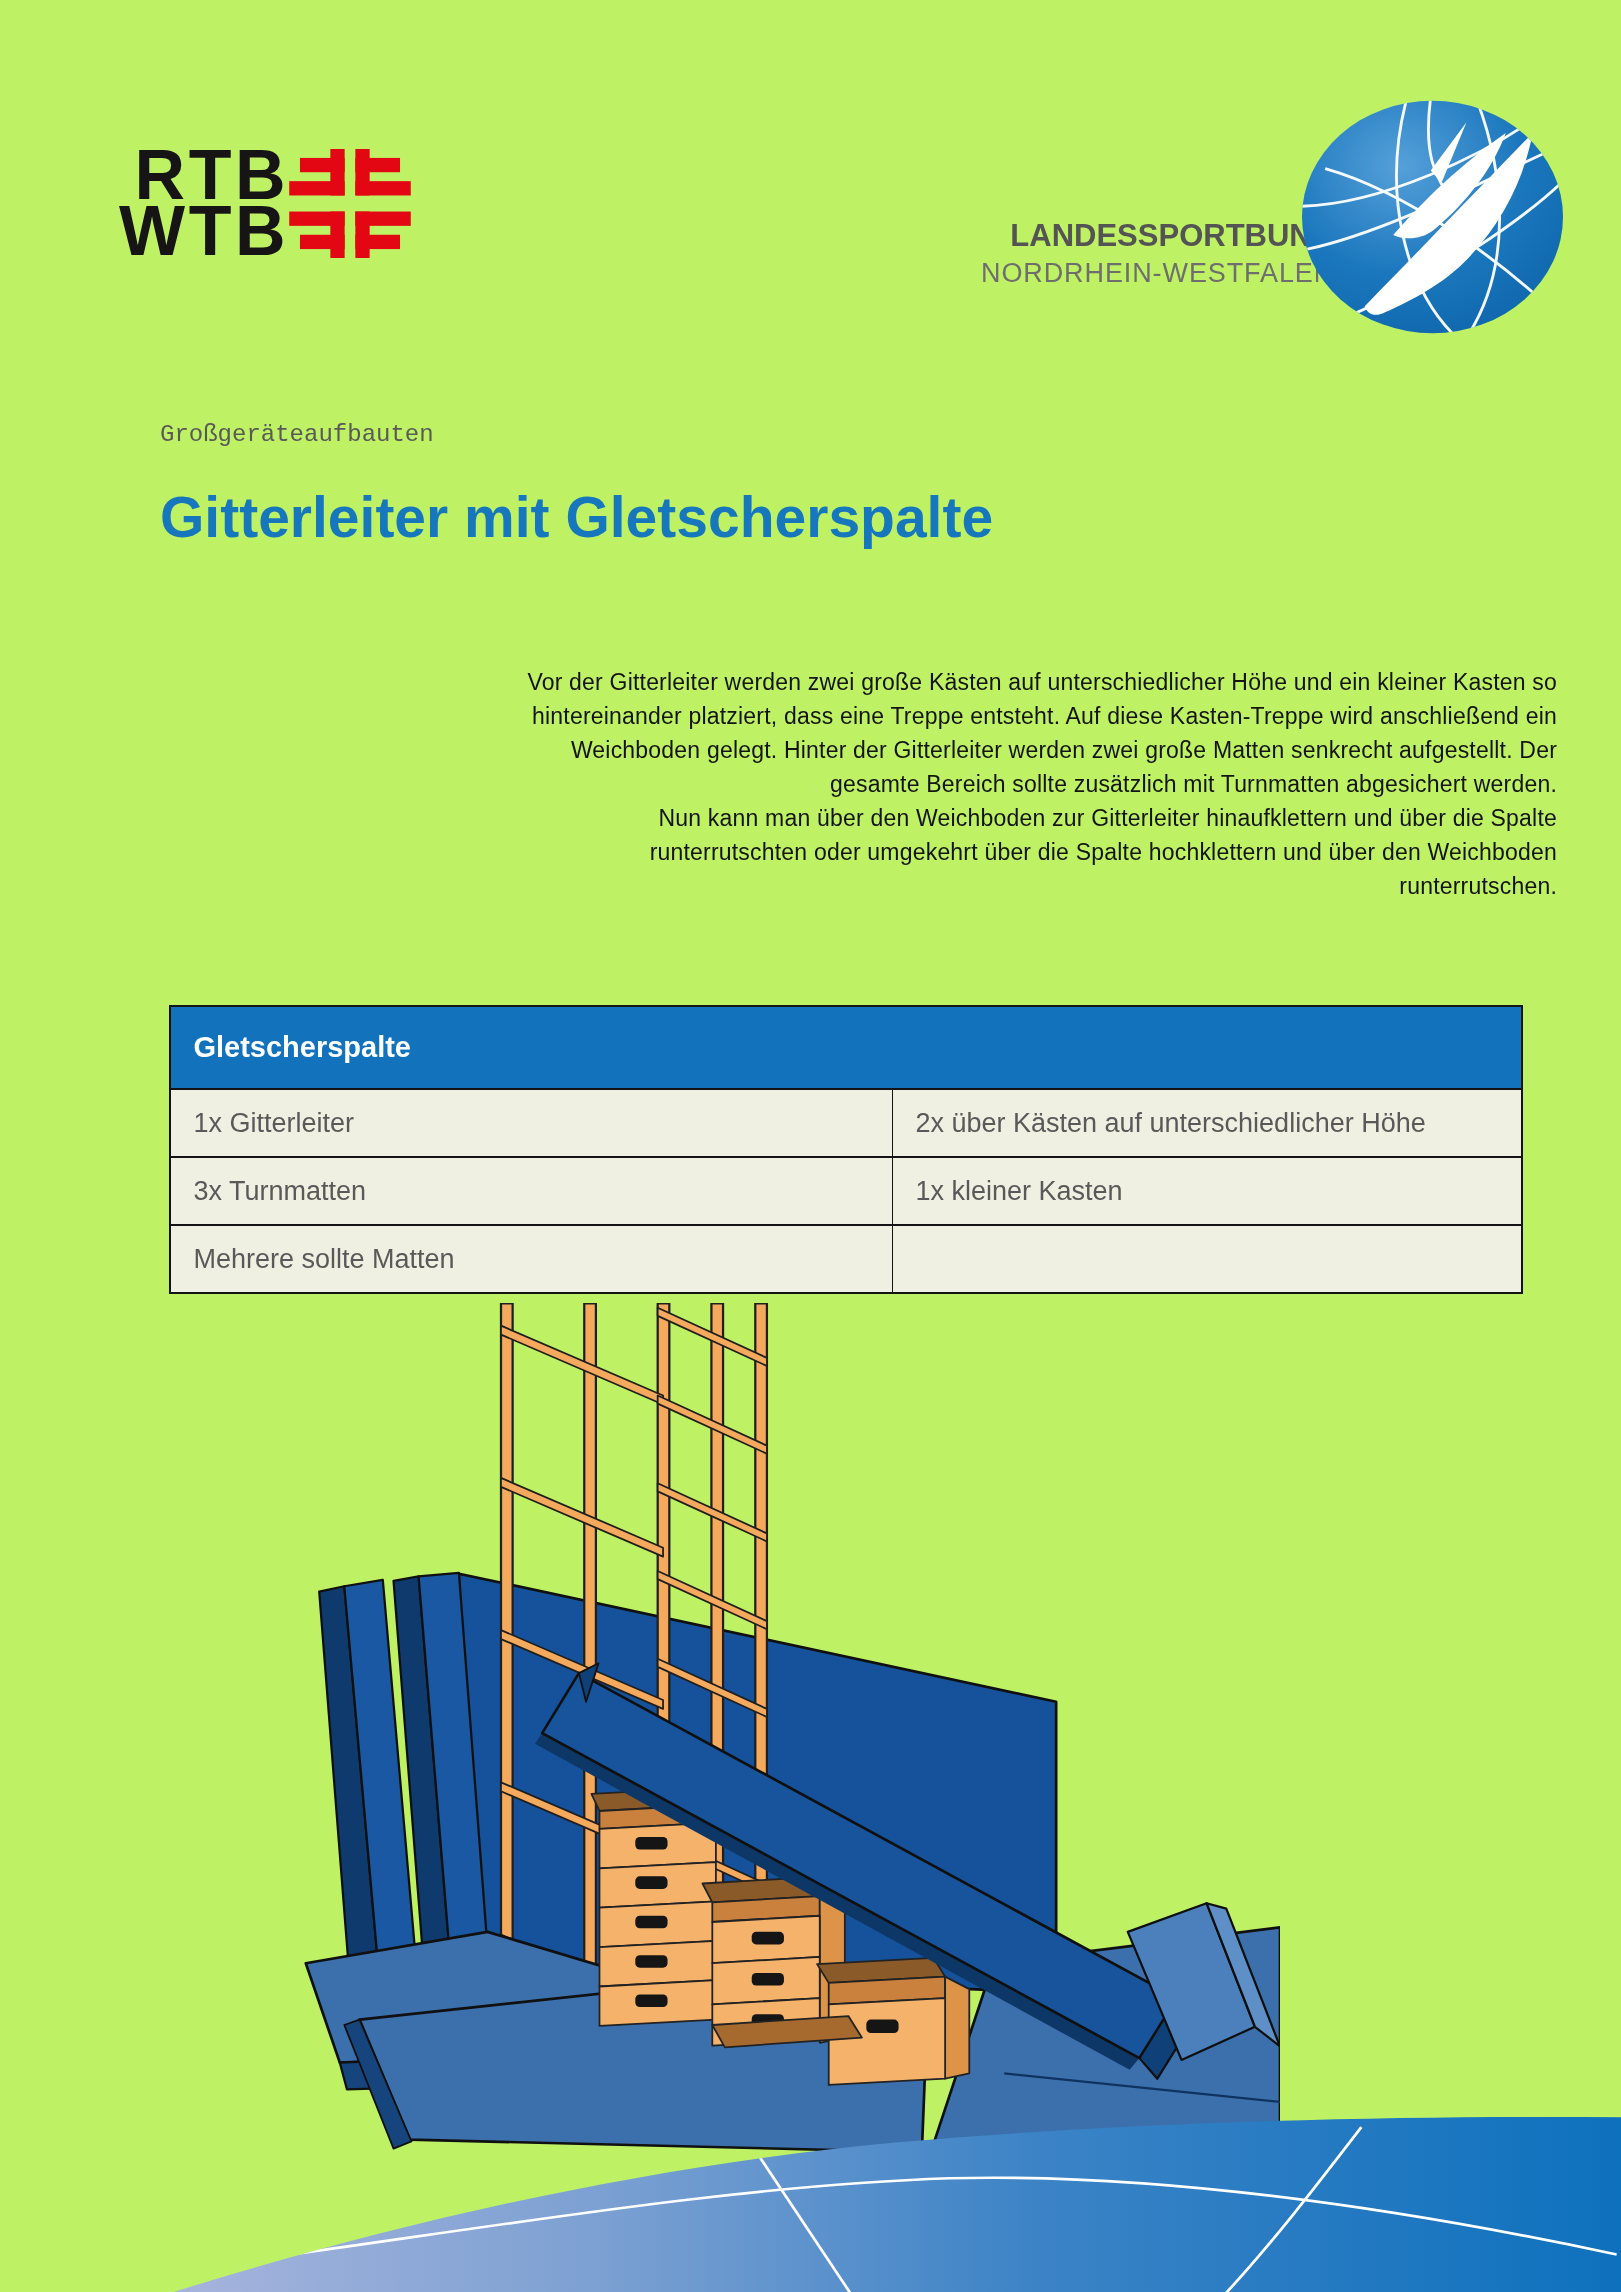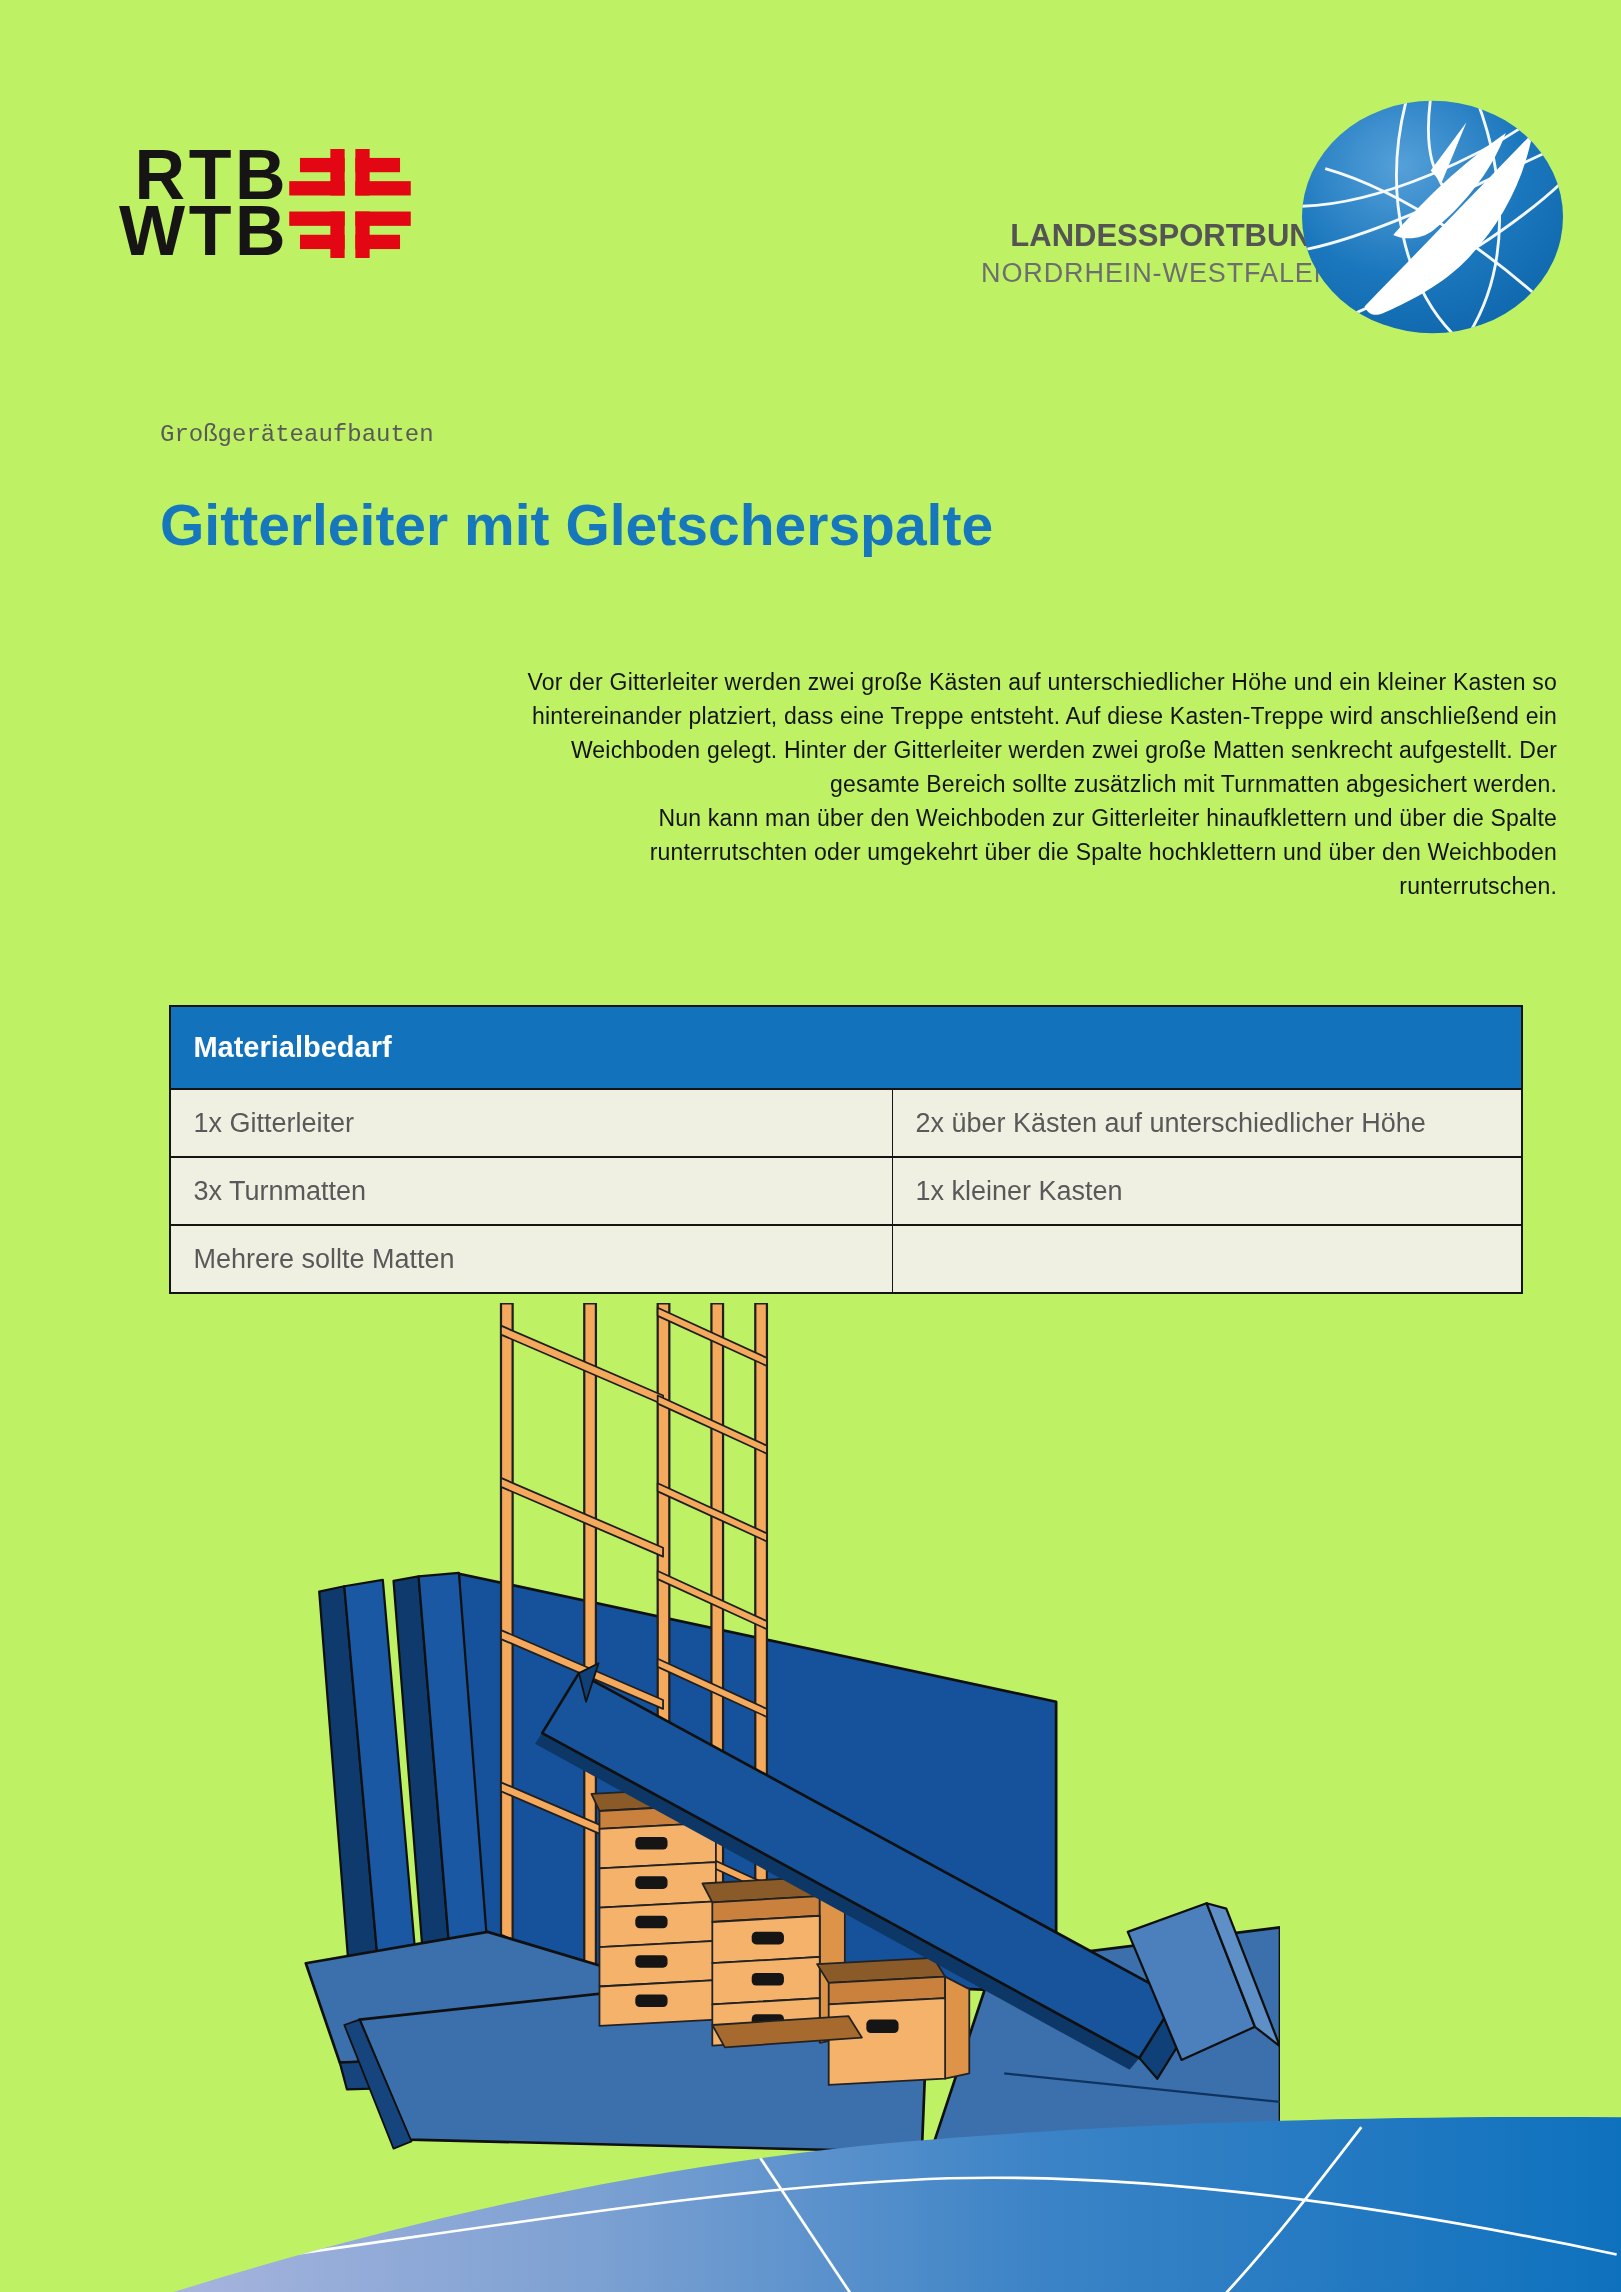--- a/index.html
+++ b/index.html
@@ -15,21 +15,21 @@
   
   .rtbwtb{position:absolute; left:119px; top:147px; color:#161414;
     font-weight:bold; font-size:70px; line-height:56px; letter-spacing:3.6px;}
   .turnerkreuz{position:absolute; left:289px; top:149px; width:122px; height:109px;}
   .lsb-text{position:absolute; left:981px; top:216px; white-space:nowrap;}
   .lsb-line1{font-size:31px; font-weight:bold; color:var(--lsb_dark); letter-spacing:0px; line-height:39px;}
   .lsb-line2{font-size:27px; color:var(--lsb_light); letter-spacing:0.9px; line-height:36px;}
   .globe{position:absolute; left:1300px; top:99px; width:265px; height:236px;}
   
   .kicker{position:absolute; left:160px; top:421px; font-size:24px; color:var(--kicker_gray);font-family:Liberation Mono, monospace;}
-  .doc-title{position:absolute; left:160px; top:484px; font-size:57px; font-weight:bold; color:var(--title_blue);margin-top:8px;}
+  .doc-title{position:absolute; left:160px; top:484px; font-size:57px; font-weight:bold; color:var(--title_blue);}
   .doc-body{position:absolute; left:160px; top:665px; width:1397px; font-size:23px;
     line-height:34px; color:var(--body_text); white-space:pre-line; letter-spacing:0.2px;}
   
   .mtable{position:absolute; left:169px; top:1005px; width:1354px; box-sizing:border-box;
     border:2.7px solid var(--border_dark); background:var(--row_bg);}
   .mt-header{height:81px; background:var(--accent_blue); display:flex; align-items:center;
     padding-left:22.4px; box-sizing:border-box;}
   .mt-header span{color:#ffffff; font-size:29px; font-weight:bold;}
   .mt-row{display:flex; height:68px; border-top:2.7px solid var(--border_dark); box-sizing:border-box;}
   .mt-cell{display:flex; align-items:center; padding-left:22.4px; box-sizing:border-box;
@@ -108,21 +108,21 @@
   <div class="doc-body">Vor der Gitterleiter werden zwei große Kästen auf unterschiedlicher Höhe und ein kleiner Kasten so
 hintereinander platziert, dass eine Treppe entsteht. Auf diese Kasten-Treppe wird anschließend ein
 Weichboden gelegt. Hinter der Gitterleiter werden zwei große Matten senkrecht aufgestellt. Der
 gesamte Bereich sollte zusätzlich mit Turnmatten abgesichert werden.
 Nun kann man über den Weichboden zur Gitterleiter hinaufklettern und über die Spalte
 runterrutschten oder umgekehrt über die Spalte hochklettern und über den Weichboden
 runterrutschen.</div>
 
   <div class="mtable">
     <div class="mt-header">
-      <span>Materialbedarf</span>
+      <span>Gletscherspalte</span>
     </div>
     <div class="mt-row">
       <div class="mt-cell left">1x Gitterleiter</div>
       <div class="mt-cell right">2x über Kästen auf unterschiedlicher Höhe</div>
     </div>
     <div class="mt-row">
       <div class="mt-cell left">3x Turnmatten</div>
       <div class="mt-cell right">1x kleiner Kasten</div>
     </div>
     <div class="mt-row">

